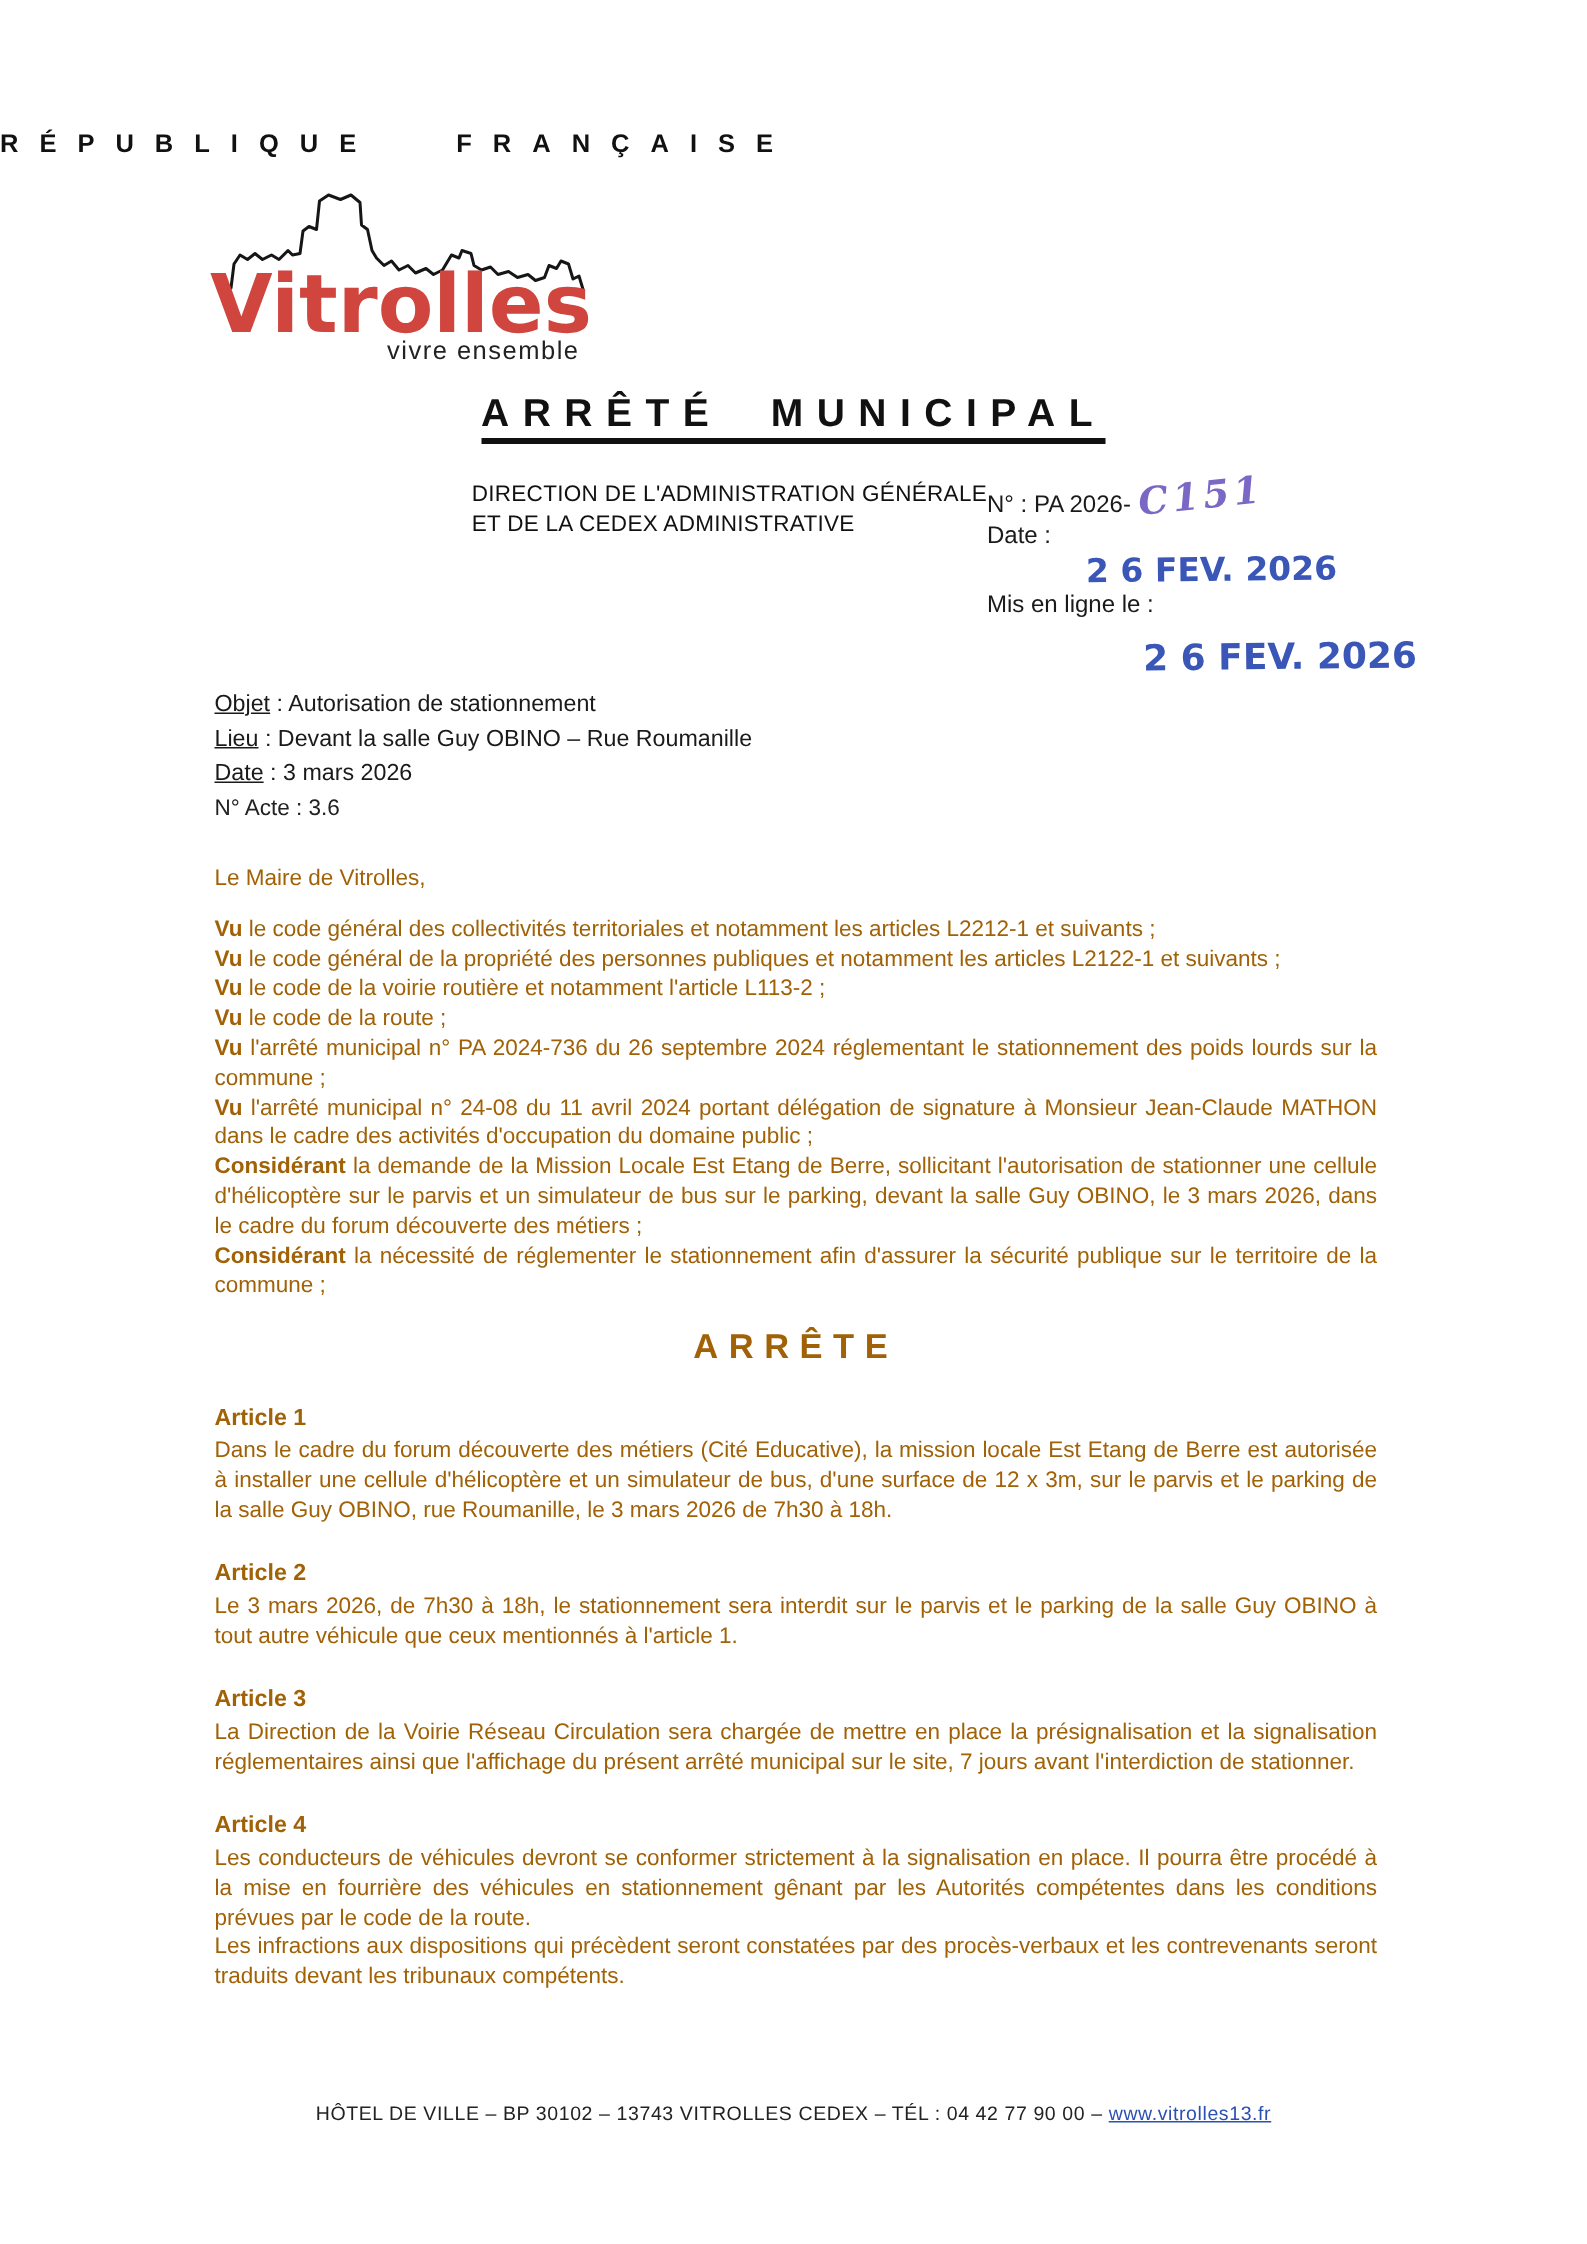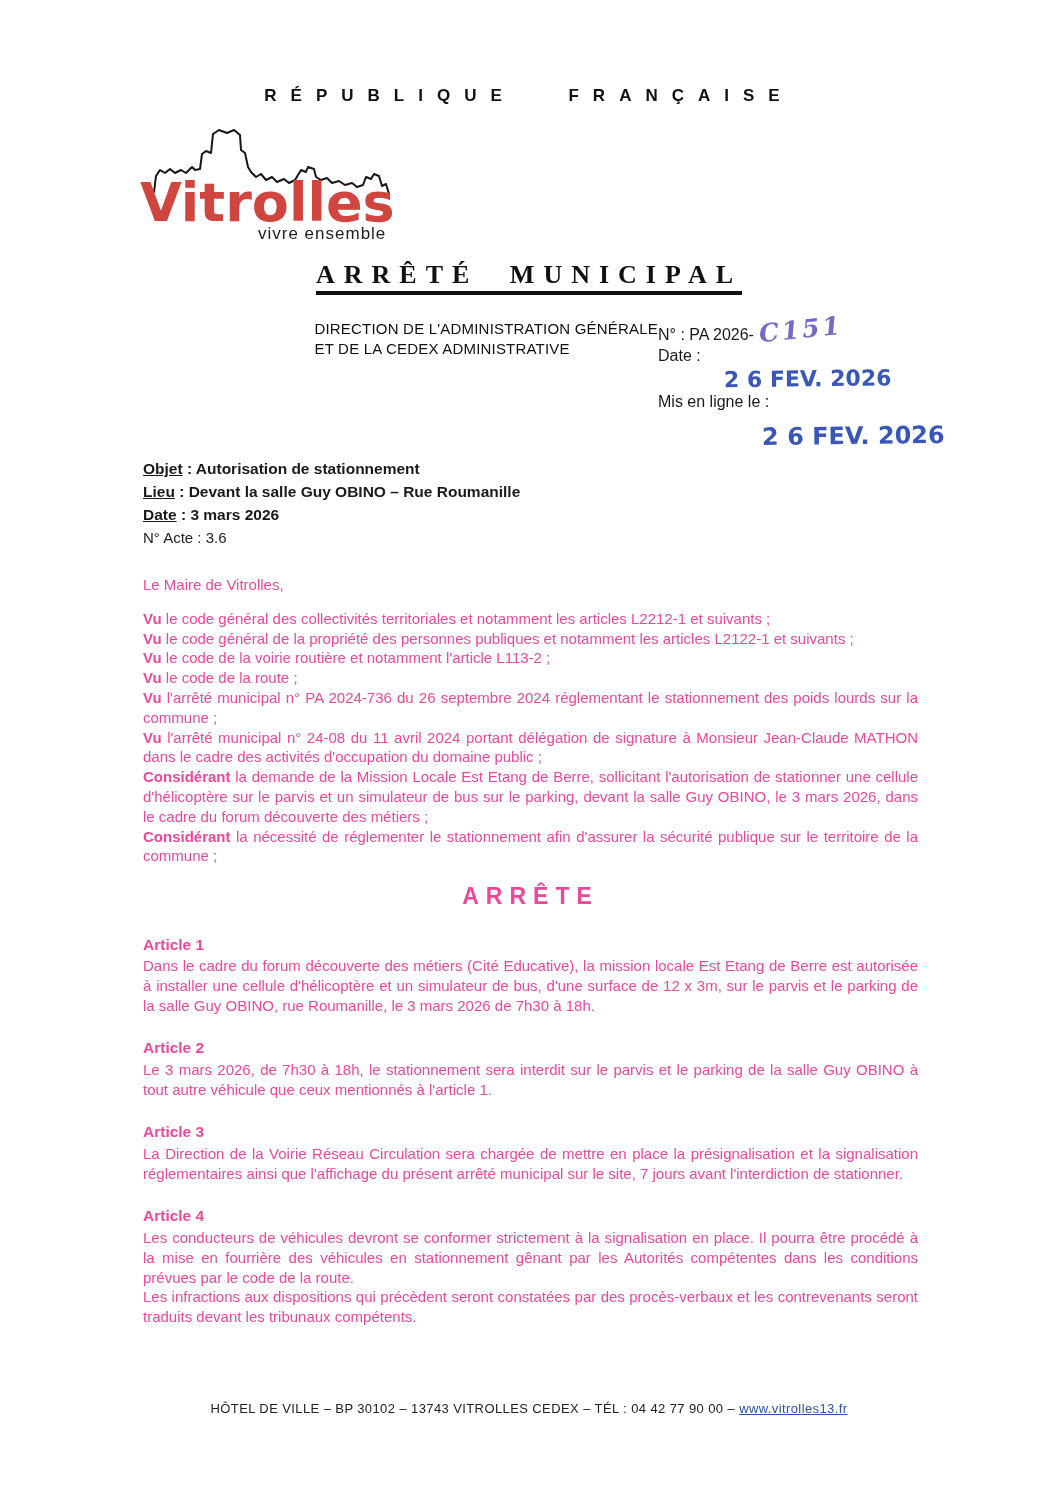--- a/index.html
+++ b/index.html
@@ -17,21 +17,21 @@
     height: 1496px;
     background: #ffffff;
     overflow: hidden;
     color: var(--ink);
     font-family: "Liberation Sans", "DejaVu Sans", sans-serif;
   }
 
   
   .republique {
     padding-top: 86px;
-    text-align: center;
+    text-align: left;
     font-size: 17px;
     font-weight: bold;
     letter-spacing: 14px;
     word-spacing: 34px;
     color: #111;
   }
   .logo {
     margin: 14px 0 0 140px;
     width: 270px;
   }
@@ -46,21 +46,21 @@
     color: var(--brand-red);
     letter-spacing: 0px;
   }
   .logo-tagline {
     margin: -6px 0 0 118px;
     font-size: 17px;
     color: #222;
     letter-spacing: 1px;
   }
 
-  .title-wrap { text-align: center; margin-top: 16px; font-family: Liberation Serif, serif; }
+  .title-wrap { text-align: center; margin-top: 16px; }
   .doc-title {
     display: inline-block;
     font-weight: bold;
     font-size: 26px;
     letter-spacing: 9px;
     word-spacing: 16px;
     color: #111;
     border-bottom: 4px solid #111;
     padding-bottom: 1px;
   }
@@ -103,26 +103,26 @@
     transform: rotate(-0.6deg);
   }
   .stamp2 {
     font-size: 24px;
     margin: 14px 0 0 104px;
     transform: rotate(-0.6deg);
   }
 
   
   .meta { margin: 6px 143px 0 143px; font-size: 15.5px; line-height: 23px; }
-  .meta-line { font-weight: bold; }
+  .meta-line { font-weight: normal; }
   .meta-label { text-decoration: underline; }
   .meta-acte { font-weight: normal; font-size: 15px; color: #222; }
 
   
-  .body { margin: 26px 140px 0 143px; font-size: 15px; line-height: 1.32; color: #ec4899; }
+  .body { margin: 26px 140px 0 143px; font-size: 15px; line-height: 1.32; color: #a16207; }
   .salutation { margin-bottom: 14px; }
   .para { margin: 0; text-align: justify; }
   .bold { font-weight: bold; }
   .arrete-heading {
     text-align: center;
     font-weight: bold;
     font-size: 23px;
     letter-spacing: 7px;
     margin: 15px 0 0 0;
   }

